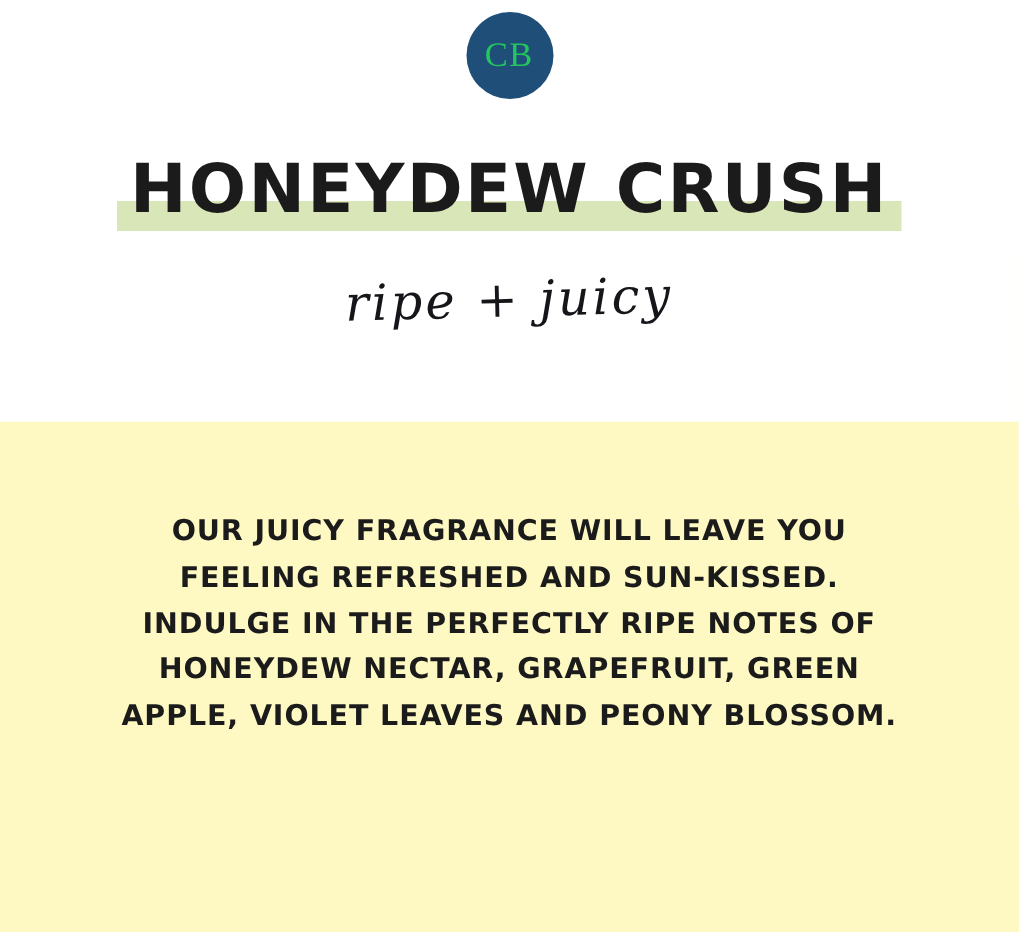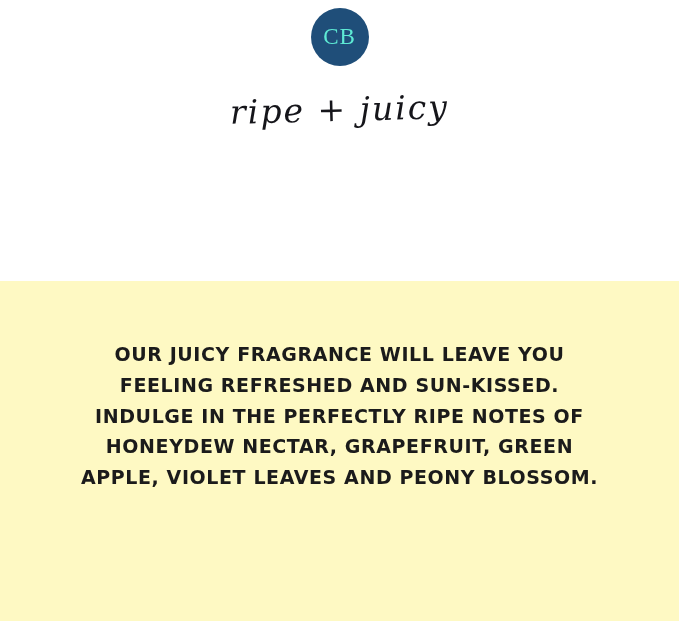--- a/index.html
+++ b/index.html
@@ -31,21 +31,21 @@
     flex-direction: column;
     align-items: center;
   }
 
   .logo-badge {
     margin-top: 8px;
     width: 58px;
     height: 58px;
     border-radius: 50%;
     background: #1f4e79;
-    color: #5eead4;
+    color: #22c55e;
     display: flex;
     align-items: center;
     justify-content: center;
     font-family: "Liberation Serif", serif;
     font-size: 23px;
     letter-spacing: 1px;
     font-weight: 400;
   }
 
   .title-wrap {
@@ -111,20 +111,24 @@
 <body>
 
 <div class="page">
 
   <div class="top-section">
 
     <div class="logo-badge">
       <span>CB</span>
     </div>
 
+    <div class="title-wrap">
+      <div class="title-highlight"></div>
+      <div class="brand-title">HONEYDEW CRUSH</div>
+    </div>
 
     <div class="tagline">ripe + juicy</div>
 
   </div>
 
   <div class="green-section">
     <div class="description">OUR JUICY FRAGRANCE WILL LEAVE YOU FEELING REFRESHED AND SUN-KISSED. INDULGE IN THE PERFECTLY RIPE NOTES OF HONEYDEW NECTAR, GRAPEFRUIT, GREEN APPLE, VIOLET LEAVES AND PEONY BLOSSOM.</div>
   </div>
 
 </div>

